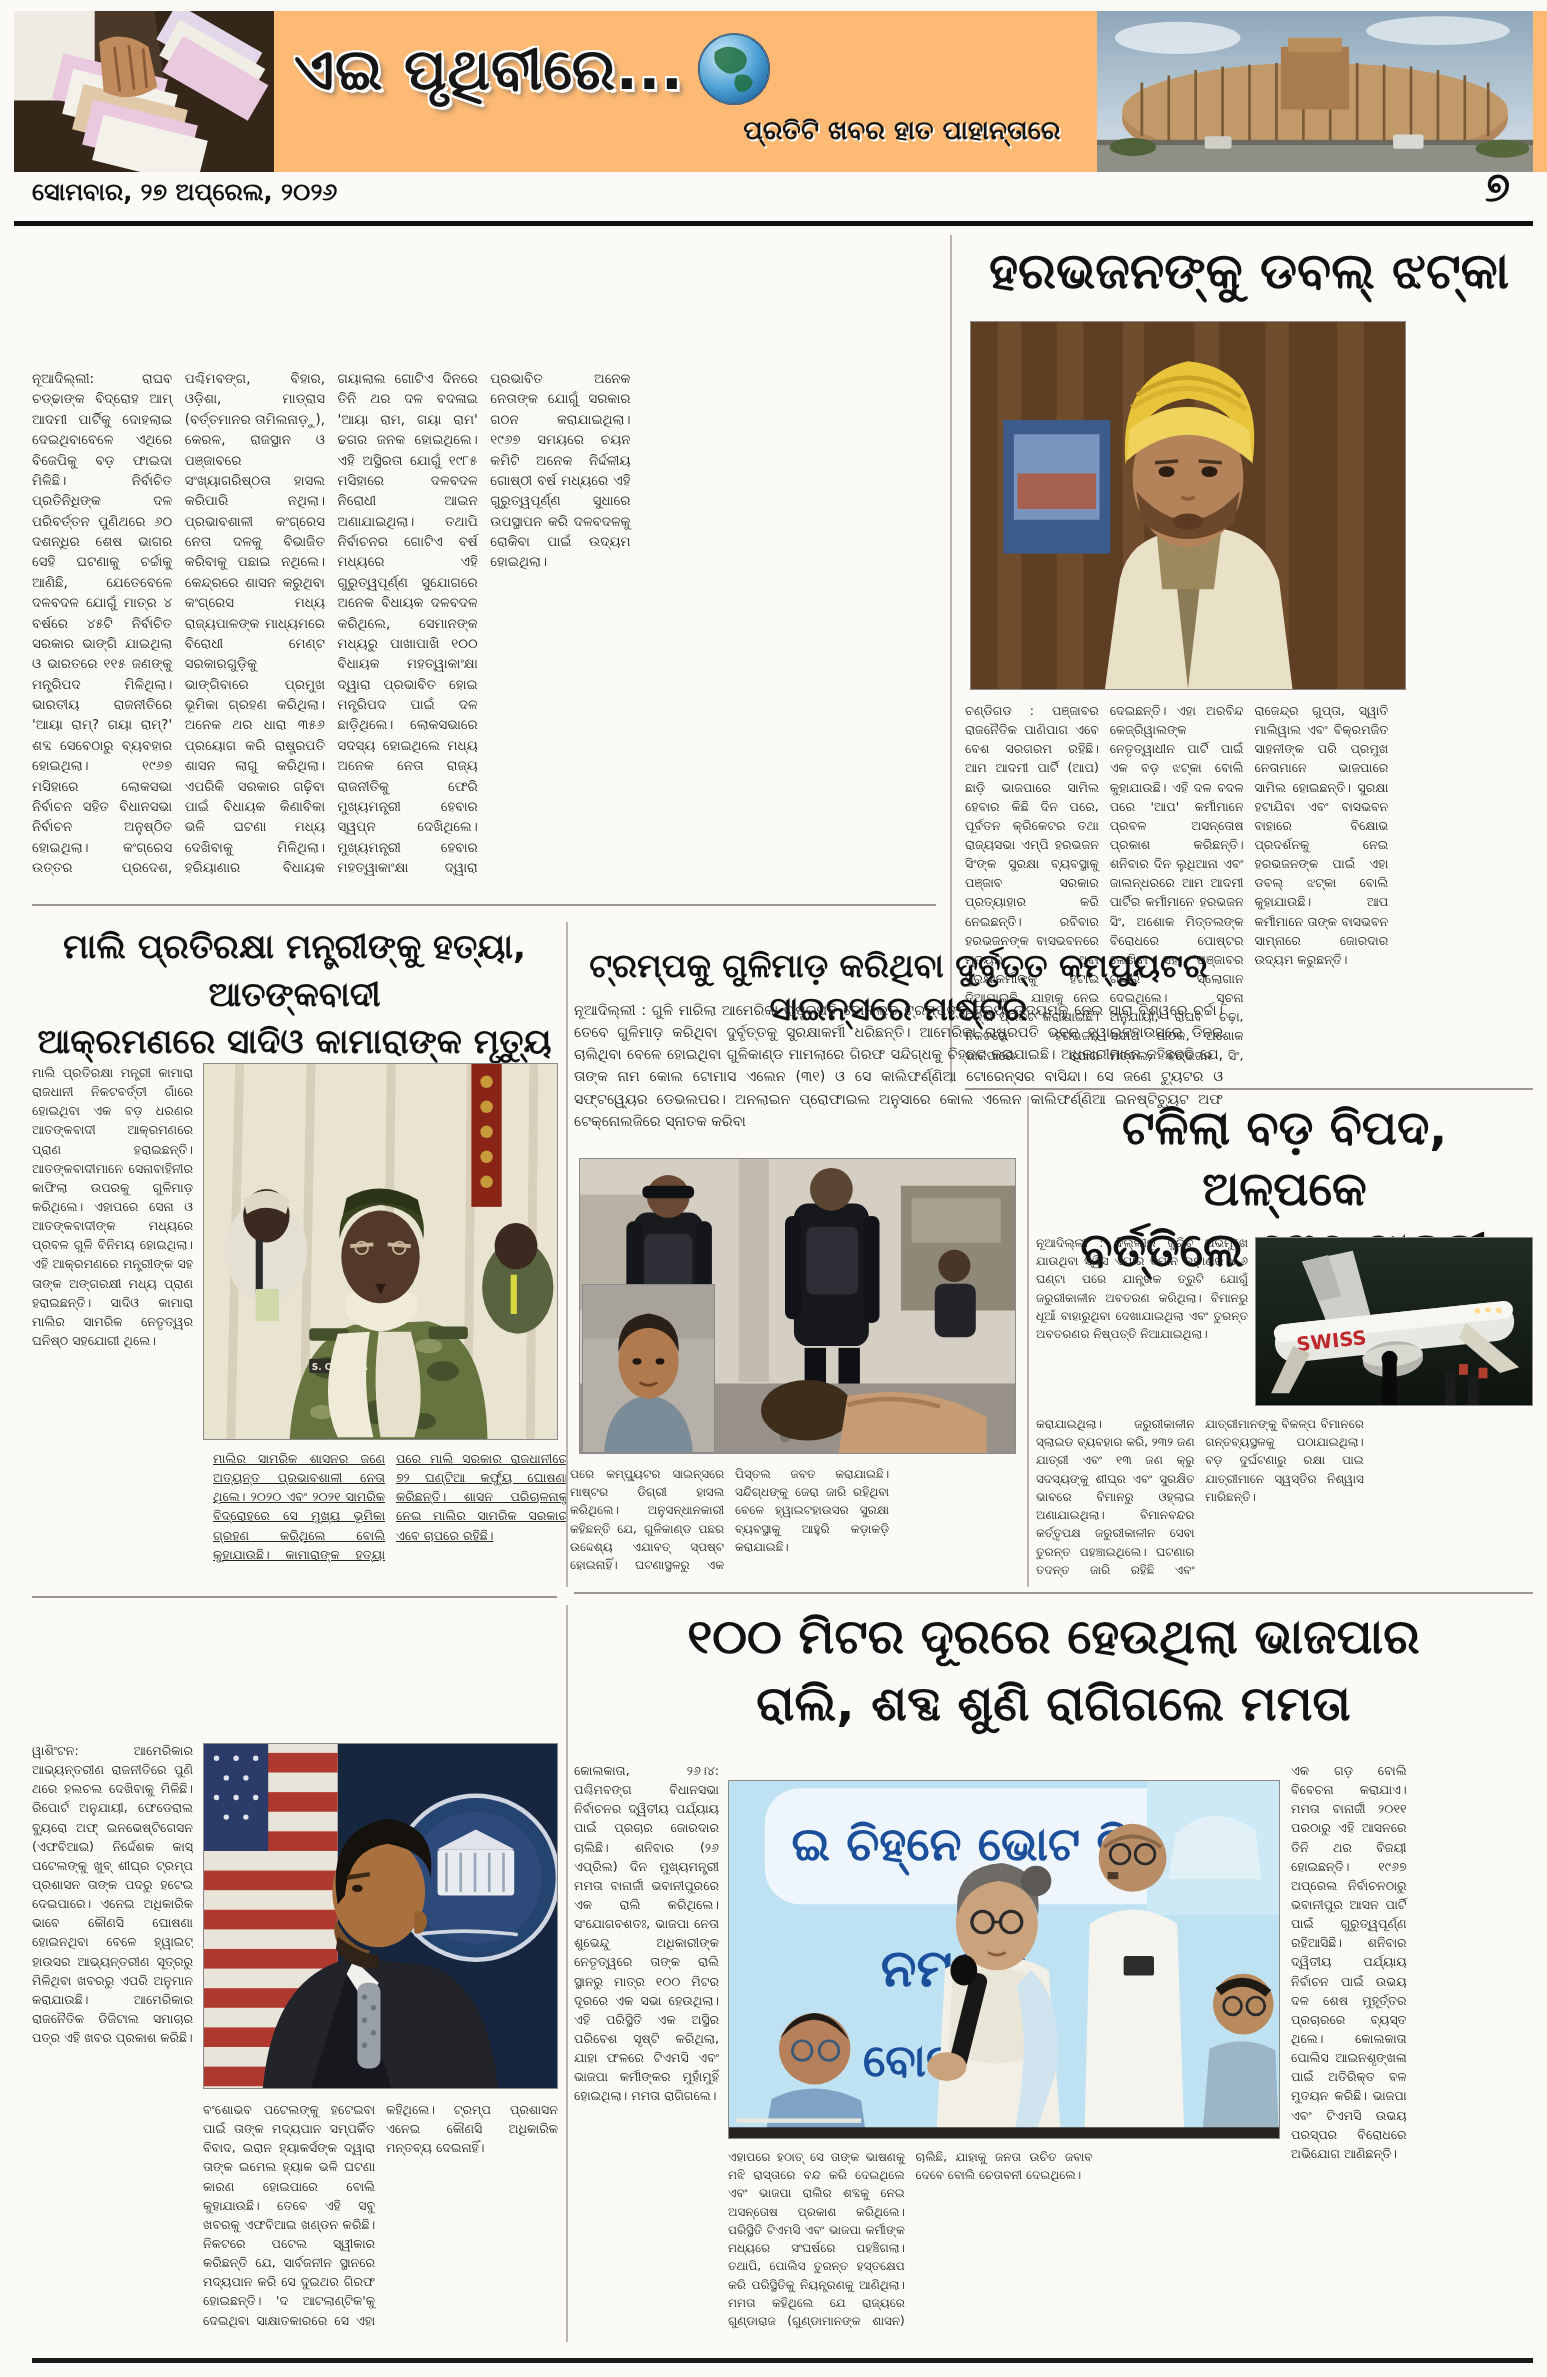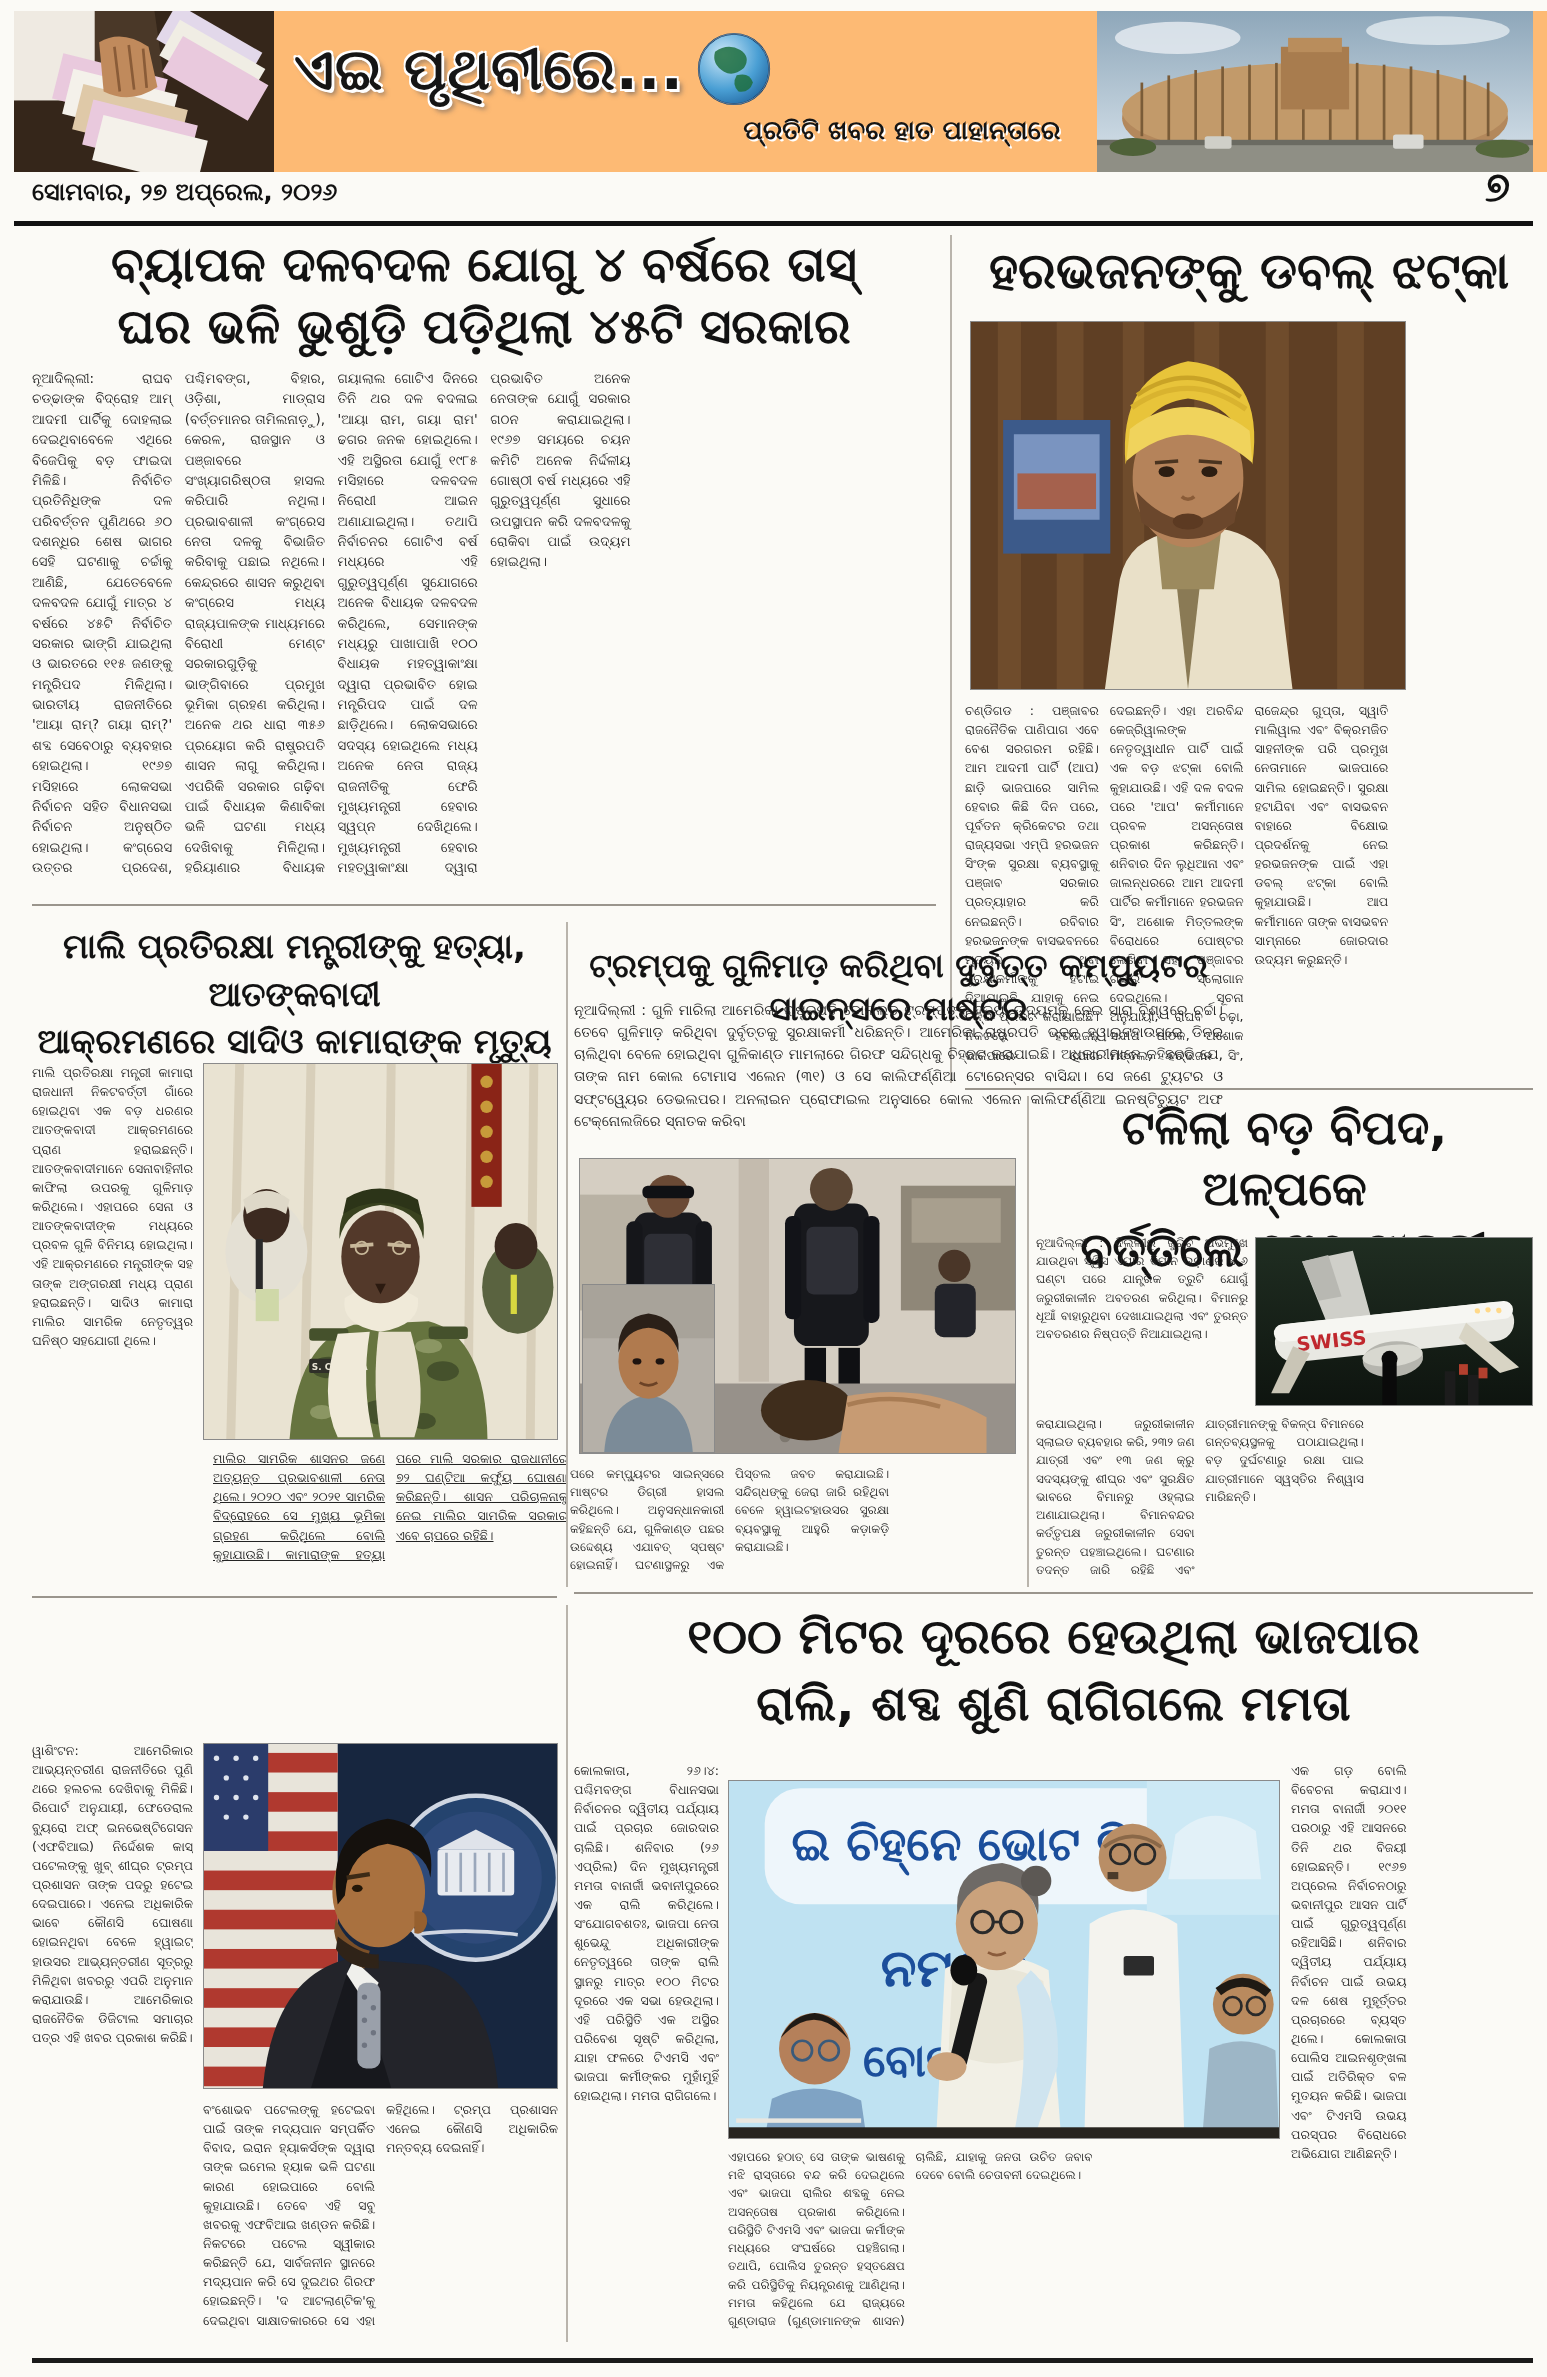--- a/index.html
+++ b/index.html
@@ -103,22 +103,20 @@
         <ellipse cx="41" cy="41" rx="39" ry="39" fill="none" stroke="#ffffff" stroke-width="1" opacity=".4"></ellipse>
       </svg>
     </div>
     <div class="abs" id="mast-tagline" style="left:708px;top:104px;width:359px;text-align:center;">ପ୍ରତିଟି ଖବର ହାତ ପାହାନ୍ତାରେ</div>
   </div>
 
   <div class="abs" id="dateline" style="left:32px;top:178px;">ସୋମବାର, ୨୭ ଅପ୍ରେଲ, ୨୦୨୬</div>
   <div class="abs" id="pagenum" style="left:1485px;top:163px;">୭</div>
   <div class="abs rule" style="left:14.3px;top:221px;width:1519px;height:4.5px;"></div>
 
-  <div class="abs head" style="left:32px;top:233px;width:904px;font-size:48px;line-height:1.3;">ବ୍ୟାପକ ଦଳବଦଳ ଯୋଗୁ ୪ ବର୍ଷରେ ତାସ୍
-ଘର ଭଳି ଭୁଶୁଡ଼ି ପଡ଼ିଥିଲା ୪୫ଟି ସରକାର</div>
   <div class="abs bodytxt cols" style="left:32px;top:369px;width:904px;height:527px;columns:6;column-gap:12.6px;font-size:13.4px;">ନୂଆଦିଲ୍ଲୀ: ରାଘବ ଚଡ୍ଢାଙ୍କ ବିଦ୍ରୋହ ଆମ୍ ଆଦମୀ ପାର୍ଟିକୁ ଦୋହଲାଇ ଦେଇଥିବାବେଳେ ଏଥିରେ ବିଜେପିକୁ ବଡ଼ ଫାଇଦା ମିଳିଛି। ନିର୍ବାଚିତ ପ୍ରତିନିଧିଙ୍କ ଦଳ ପରିବର୍ତ୍ତନ ପୁଣିଥରେ ୬୦ ଦଶନ୍ଧିର ଶେଷ ଭାଗର ସେହି ଘଟଣାକୁ ଚର୍ଚ୍ଚାକୁ ଆଣିଛି, ଯେତେବେଳେ ଦଳବଦଳ ଯୋଗୁଁ ମାତ୍ର ୪ ବର୍ଷରେ ୪୫ଟି ନିର୍ବାଚିତ ସରକାର ଭାଙ୍ଗି ଯାଇଥିଲା ଓ ଭାରତରେ ୧୧୫ ଜଣଙ୍କୁ ମନ୍ତ୍ରିପଦ ମିଳିଥିଲା। ଭାରତୀୟ ରାଜନୀତିରେ 'ଆୟା ରାମ୍? ଗୟା ରାମ୍?' ଶବ୍ଦ ସେବେଠାରୁ ବ୍ୟବହାର ହୋଇଥିଲା। ୧୯୬୭ ମସିହାରେ ଲୋକସଭା ନିର୍ବାଚନ ସହିତ ବିଧାନସଭା ନିର୍ବାଚନ ଅନୁଷ୍ଠିତ ହୋଇଥିଲା। କଂଗ୍ରେସ ଉତ୍ତର ପ୍ରଦେଶ, ପଶ୍ଚିମବଙ୍ଗ, ବିହାର, ଓଡ଼ିଶା, ମାଡ୍ରାସ (ବର୍ତ୍ତମାନର ତାମିଲନାଡ଼ୁ), କେରଳ, ରାଜସ୍ଥାନ ଓ ପଞ୍ଜାବରେ ସଂଖ୍ୟାଗରିଷ୍ଠତା ହାସଲ କରିପାରି ନଥିଲା। ପ୍ରଭାବଶାଳୀ କଂଗ୍ରେସ ନେତା ଦଳକୁ ବିଭାଜିତ କରିବାକୁ ପଛାଇ ନଥିଲେ। କେନ୍ଦ୍ରରେ ଶାସନ କରୁଥିବା କଂଗ୍ରେସ ମଧ୍ୟ ରାଜ୍ୟପାଳଙ୍କ ମାଧ୍ୟମରେ ବିରୋଧୀ ମେଣ୍ଟ ସରକାରଗୁଡ଼ିକୁ ଭାଙ୍ଗିବାରେ ପ୍ରମୁଖ ଭୂମିକା ଗ୍ରହଣ କରିଥିଲା। ଅନେକ ଥର ଧାରା ୩୫୬ ପ୍ରୟୋଗ କରି ରାଷ୍ଟ୍ରପତି ଶାସନ ଲାଗୁ କରିଥିଲା। ଏପରିକି ସରକାର ଗଢ଼ିବା ପାଇଁ ବିଧାୟକ କିଣାବିକା ଭଳି ଘଟଣା ମଧ୍ୟ ଦେଖିବାକୁ ମିଳିଥିଲା। ହରିୟାଣାର ବିଧାୟକ ଗୟାଲାଲ ଗୋଟିଏ ଦିନରେ ତିନି ଥର ଦଳ ବଦଳାଇ 'ଆୟା ରାମ, ଗୟା ରାମ' ଢଗର ଜନକ ହୋଇଥିଲେ। ଏହି ଅସ୍ଥିରତା ଯୋଗୁଁ ୧୯୮୫ ମସିହାରେ ଦଳବଦଳ ନିରୋଧୀ ଆଇନ ଅଣାଯାଇଥିଲା। ତଥାପି ନିର୍ବାଚନର ଗୋଟିଏ ବର୍ଷ ମଧ୍ୟରେ ଏହି ଗୁରୁତ୍ୱପୂର୍ଣ୍ଣ ସୁଯୋଗରେ ଅନେକ ବିଧାୟକ ଦଳବଦଳ କରିଥିଲେ, ସେମାନଙ୍କ ମଧ୍ୟରୁ ପାଖାପାଖି ୧୦୦ ବିଧାୟକ ମହତ୍ୱାକାଂକ୍ଷା ଦ୍ୱାରା ପ୍ରଭାବିତ ହୋଇ ମନ୍ତ୍ରିପଦ ପାଇଁ ଦଳ ଛାଡ଼ିଥିଲେ। ଲୋକସଭାରେ ସଦସ୍ୟ ହୋଇଥିଲେ ମଧ୍ୟ ଅନେକ ନେତା ରାଜ୍ୟ ରାଜନୀତିକୁ ଫେରି ମୁଖ୍ୟମନ୍ତ୍ରୀ ହେବାର ସ୍ୱପ୍ନ ଦେଖିଥିଲେ। ମୁଖ୍ୟମନ୍ତ୍ରୀ ହେବାର ମହତ୍ୱାକାଂକ୍ଷା ଦ୍ୱାରା ପ୍ରଭାବିତ ଅନେକ ନେତାଙ୍କ ଯୋଗୁଁ ସରକାର ଗଠନ କରାଯାଇଥିଲା। ୧୯୬୭ ସମୟରେ ଚୟନ କମିଟି ଅନେକ ନିର୍ଦ୍ଦଳୀୟ ଗୋଷ୍ଠୀ ବର୍ଷ ମଧ୍ୟରେ ଏହି ଗୁରୁତ୍ୱପୂର୍ଣ୍ଣ ସୁଧାରେ ଉପସ୍ଥାପନ କରି ଦଳବଦଳକୁ ରୋକିବା ପାଇଁ ଉଦ୍ୟମ ହୋଇଥିଲା।</div>
   <div class="abs hdiv" style="left:32px;top:904px;width:904px;"></div>
   <div class="abs vdiv" style="left:950px;top:235px;height:848px;"></div>
 
   <div class="abs head" style="left:965px;top:240px;width:568px;font-size:50px;line-height:1.25;">ହରଭଜନଙ୍କୁ ଡବଲ୍ ଝଟ୍କା</div>
   <div class="abs photo" style="left:970px;top:321px;width:436px;height:369px;">
     <svg viewBox="0 0 486 412" preserveAspectRatio="none">
       <rect width="486" height="412" fill="#5f3f24"></rect>
       <g fill="#6f4c2c">
           <rect x="30" width="26" height="412"></rect>

